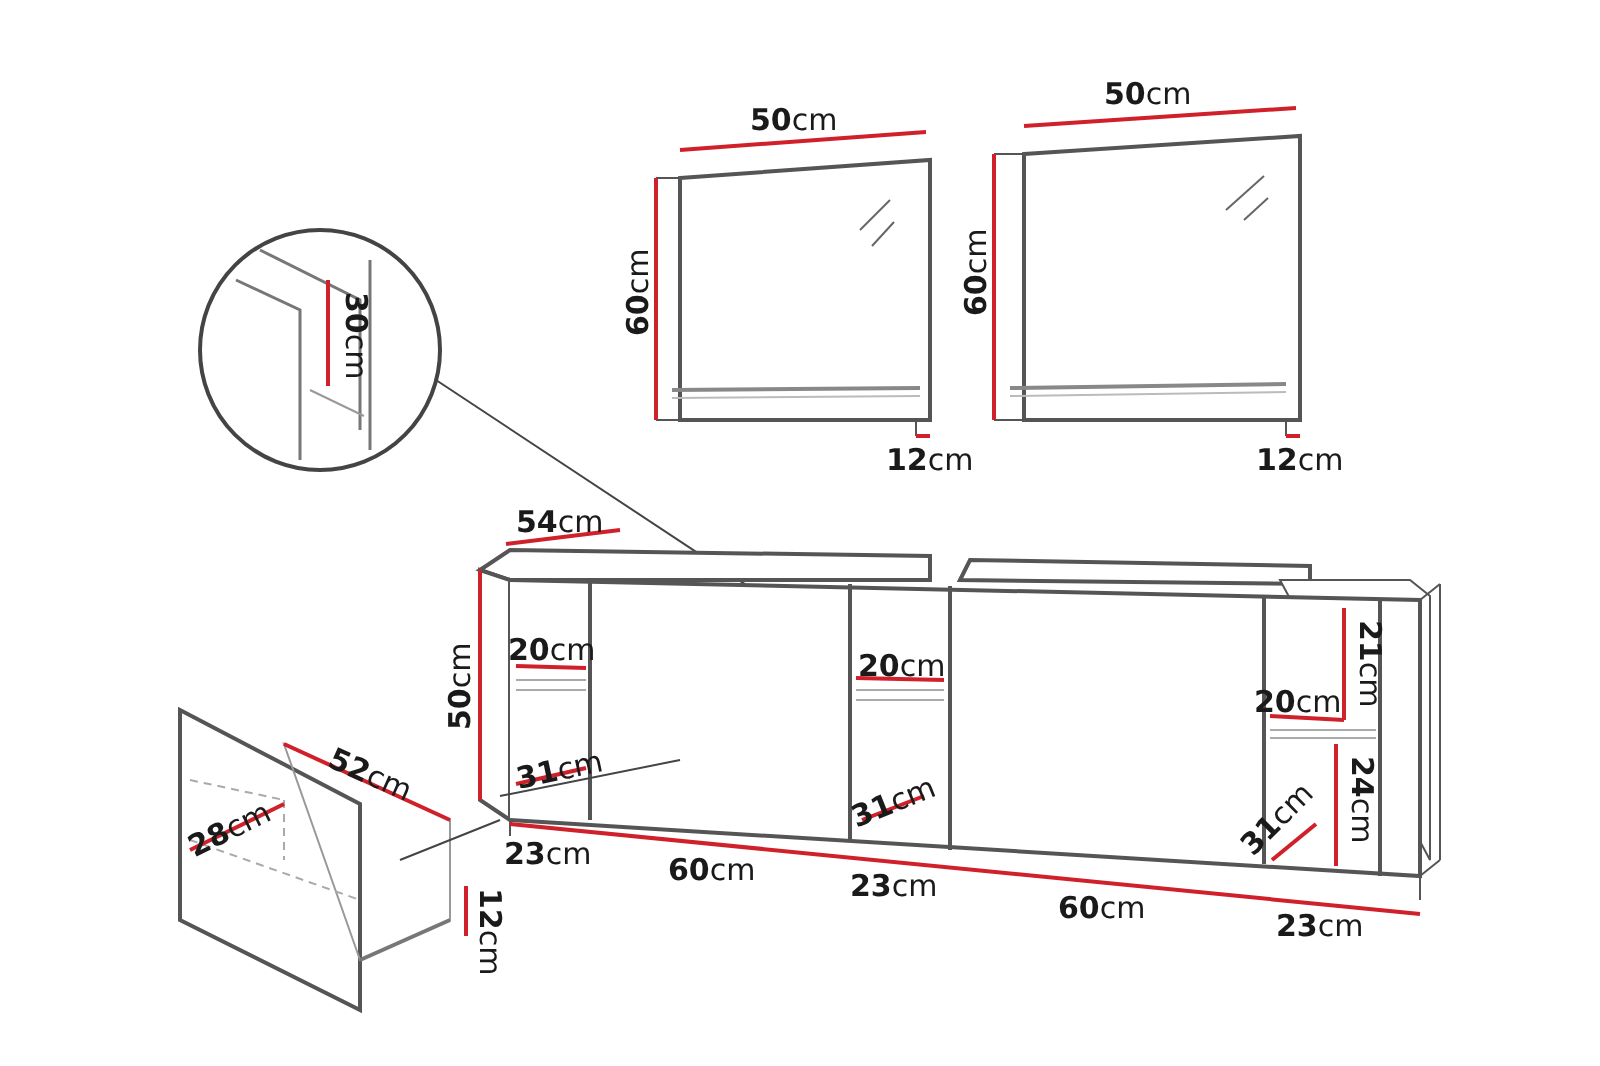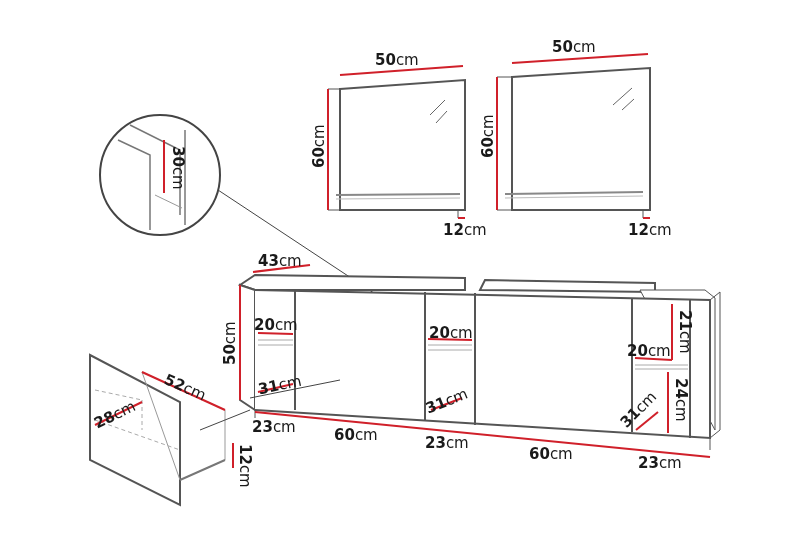--- a/index.html
+++ b/index.html
@@ -114,21 +114,21 @@
 <div class="lbl" style="left:375px;top:53px;"><b>50</b><span class="u">cm</span></div>
 <div class="lbl rot-90" style="left:312px;top:168px;"><b>60</b><span class="u">cm</span></div>
 <div class="lbl" style="left:443px;top:223px;"><b>12</b><span class="u">cm</span></div>
 
 <div class="lbl" style="left:552px;top:40px;"><b>50</b><span class="u">cm</span></div>
 <div class="lbl rot-90" style="left:481px;top:158px;"><b>60</b><span class="u">cm</span></div>
 <div class="lbl" style="left:628px;top:223px;"><b>12</b><span class="u">cm</span></div>
 
 <div class="lbl rot90" style="left:185px;top:146px;"><b>30</b><span class="u">cm</span></div>
 
-<div class="lbl" style="left:258px;top:254px;"><b>43</b><span class="u">cm</span></div>
+<div class="lbl" style="left:258px;top:254px;"><b>54</b><span class="u">cm</span></div>
 <div class="lbl rot-90" style="left:223px;top:365px;"><b>50</b><span class="u">cm</span></div>
 <div class="lbl" style="left:254px;top:318px;"><b>20</b><span class="u">cm</span></div>
 <div class="lbl" style="left:258px;top:378px;transform:rotate(-12deg);"><b>31</b><span class="u">cm</span></div>
 <div class="lbl" style="left:429px;top:326px;"><b>20</b><span class="u">cm</span></div>
 <div class="lbl" style="left:425px;top:394px;transform:rotate(-22deg);"><b>31</b><span class="u">cm</span></div>
 <div class="lbl" style="left:627px;top:344px;"><b>20</b><span class="u">cm</span></div>
 <div class="lbl rot90" style="left:692px;top:310px;"><b>21</b><span class="u">cm</span></div>
 <div class="lbl rot90" style="left:688px;top:378px;"><b>24</b><span class="u">cm</span></div>
 <div class="lbl" style="left:618px;top:420px;transform:rotate(-45deg);transform-origin:left top;"><b>31</b><span class="u">cm</span></div>
 

